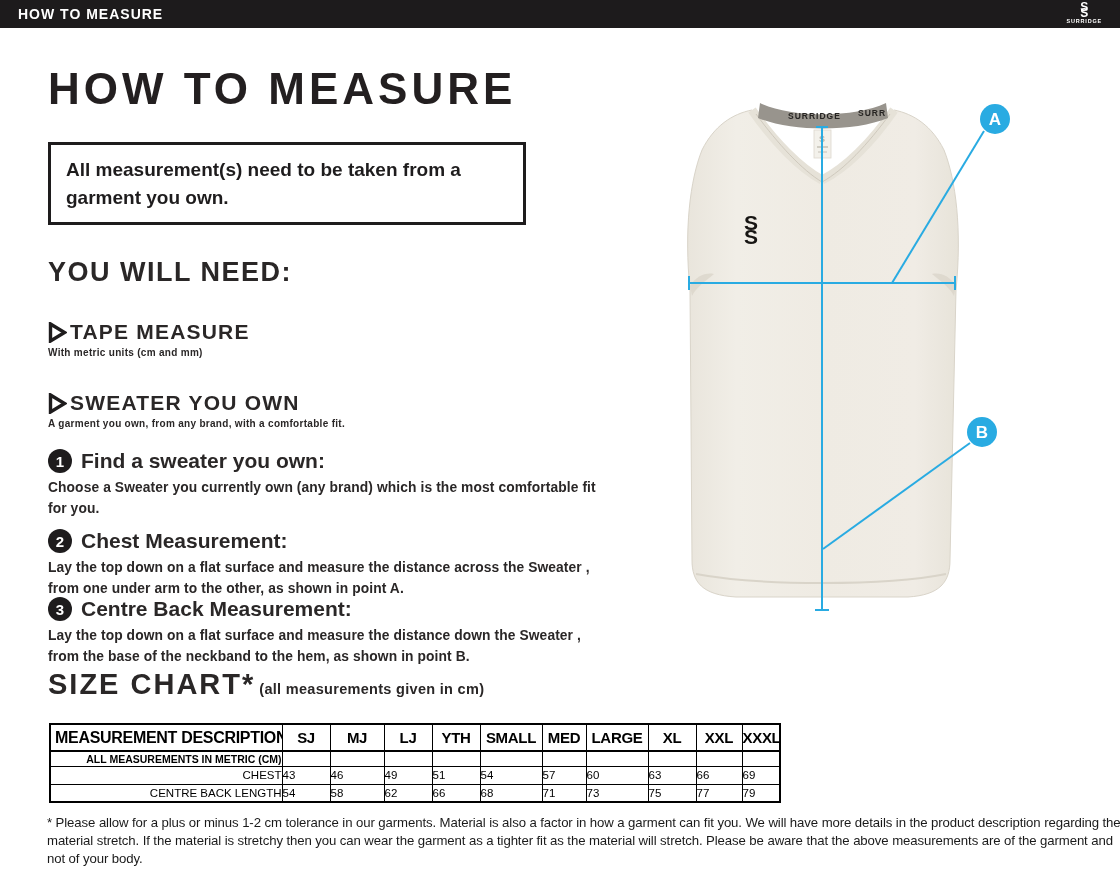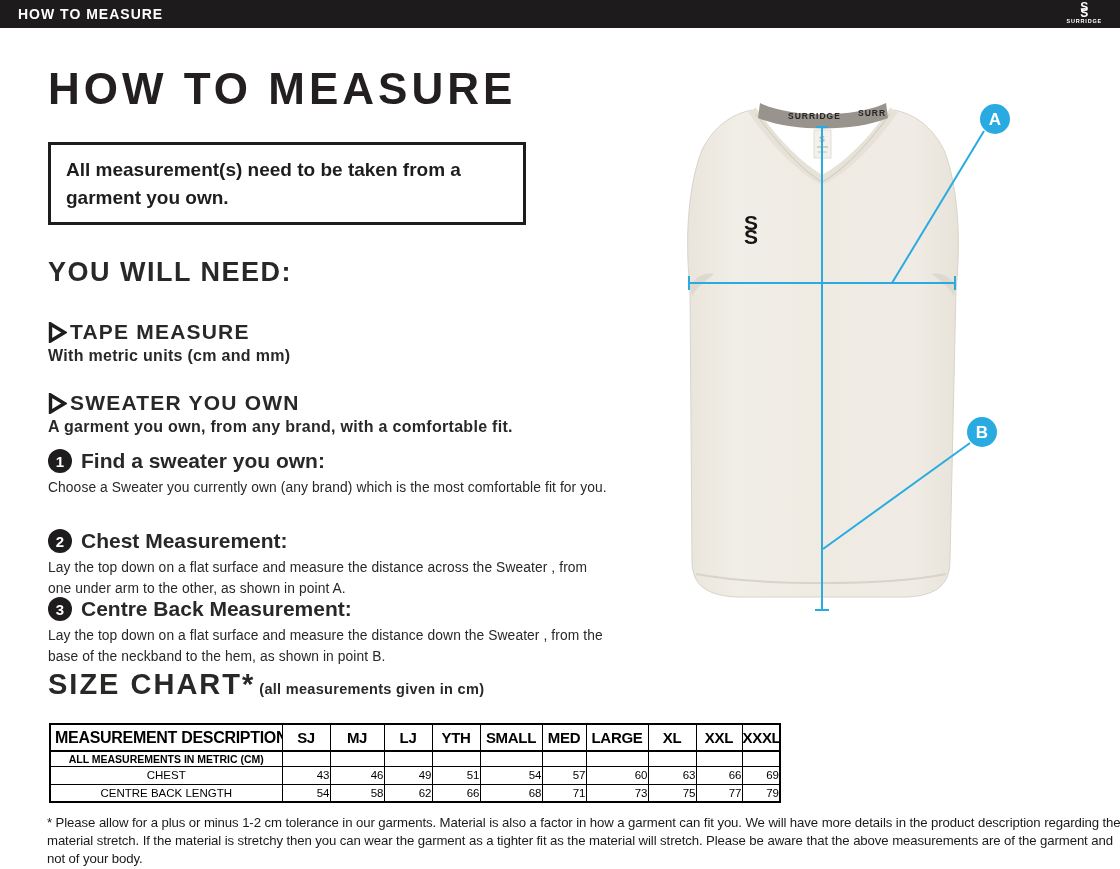--- a/index.html
+++ b/index.html
@@ -40,34 +40,34 @@
   .you-will-need {
     position:absolute; left:48px; top:257px;
     font-size:27px; font-weight:800; letter-spacing:1.5px; color:#2a2727;
     white-space:nowrap;
   }
 
   .need-item { position:absolute; left:48px; }
   .need-item .row { display:flex; align-items:center; gap:3px; }
   .tri-icon { width:19px; height:21px; flex:0 0 auto; }
   .need-title { font-size:21px; font-weight:800; letter-spacing:1.2px; color:#2a2727; white-space:nowrap; }
-  .need-desc { font-size:16px; font-weight:700; letter-spacing:0.3px; color:#2a2727; margin-top:3px; white-space:nowrap; }
+  .need-desc { font-size:10px; font-weight:700; letter-spacing:0.3px; color:#2a2727; margin-top:3px; white-space:nowrap; }
   #need-tape { top:320px; }
   #need-sweater { top:391px; }
 
   .step { position:absolute; left:48px; }
   .step .head { display:flex; align-items:center; gap:9px; }
   .step-circle {
     width:24px; height:24px; border-radius:50%; background:#1e1c1d;
     color:#fff; font-size:15px; font-weight:700;
     display:flex; align-items:center; justify-content:center; flex:0 0 auto;
   }
   .step-title { font-size:21px; font-weight:700; color:#2a2727; white-space:nowrap; }
   .step-body {
-    font-size:13.8px; font-weight:400; line-height:1.5; color:#2a2727;
+    font-size:13.8px; font-weight:700; line-height:1.5; color:#2a2727;
     margin-top:5px; width:560px; letter-spacing:0.1px;
   }
   #step-1 { top:449px; }
   #step-2 { top:529px; }
   #step-3 { top:597px; }
 
   .size-chart-head { position:absolute; left:48px; top:668px; display:flex; align-items:baseline; gap:4px; }
   .size-chart-title { font-size:29px; font-weight:800; letter-spacing:2px; color:#2a2727; white-space:nowrap; }
   .size-chart-sub { font-size:14.5px; font-weight:700; letter-spacing:0.3px; color:#2a2727; white-space:nowrap; }
 
@@ -78,22 +78,22 @@
   }
   table.size-table th, table.size-table td {
     border:1px solid #000; color:#000;
     overflow:hidden; white-space:nowrap;
   }
   table.size-table thead th {
     font-size:15px; font-weight:700; letter-spacing:-0.3px;
     height:27px; text-align:center; border-bottom:2px solid #000;
   }
   table.size-table thead th.first { text-align:left; padding-left:4px; font-size:16px; }
-  table.size-table td { font-size:11.5px; text-align:right; height:18px; }
-  table.size-table td.first { text-align:center; padding-left:0; }
+  table.size-table td { font-size:11.5px; text-align:left; height:18px; }
+  table.size-table td.first { text-align:right; padding-left:0; }
   table.size-table tr.note-row td { height:15px; font-size:10.5px; font-weight:700; border-bottom:1.5px solid #000; }
 
   .footnote {
     position:absolute; left:47px; top:814px; width:1078px;
     font-size:13.2px; line-height:1.35; color:#1a1a1a; letter-spacing:-0.1px;
   }
 
   .figure { position:absolute; left:640px; top:90px; width:480px; height:565px; }
 </style>
 </head>

